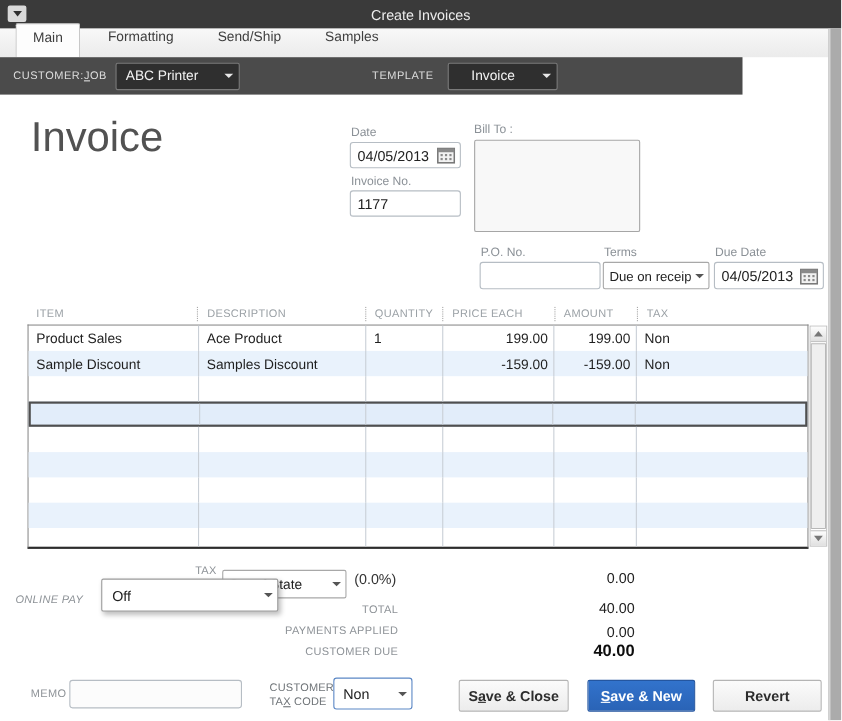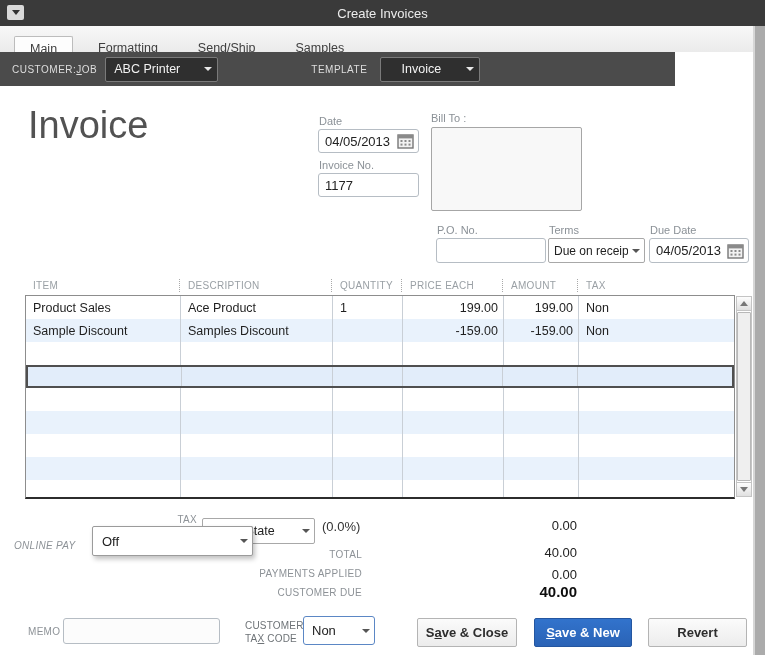--- a/index.html
+++ b/index.html
@@ -14,29 +14,29 @@
   .window{position:relative;width:765px;height:655px;background:#fff;overflow:hidden;}
 
   
   .titlebar{position:absolute;left:0;top:0;width:765px;height:26px;background:var(--titlebar-bg,#3a3a3a);display:flex;align-items:center;justify-content:center;}
   .titlebar .title{color:#ececec;font-size:13px;}
   .collapse-btn{position:absolute;left:7px;top:5px;width:17px;height:15px;background:#d9d9d9;border-radius:2px;display:flex;align-items:center;justify-content:center;}
   .tri-dn-dark{width:0;height:0;border-left:4px solid transparent;border-right:4px solid transparent;border-top:5px solid #2f2f2f;}
 
   
   .tabbar{position:absolute;left:0;top:26px;width:765px;height:26px;background:linear-gradient(#f8f8f8,#ebebeb);display:flex;align-items:flex-end;padding-left:14px;}
-  .tab{height:16px;line-height:24px;padding:0 15px;font-size:12.5px;color:#3f3f3f;cursor:default;}
+  .tab{height:31px;line-height:24px;padding:0 15px;font-size:12.5px;color:#3f3f3f;cursor:default;}
   .tab+.tab{margin-left:10px;}
   .tab.active{background:#fdfdfd;border:1px solid #bcbcbc;border-bottom:none;border-radius:2px 2px 0 0;}
 
   
   .custbar{position:absolute;left:0;top:52px;width:675px;height:34px;background:var(--toolbar-bg,#4b4b4b);display:flex;align-items:center;}
   .custbar .blabel{font-size:10px;color:#dedede;letter-spacing:.5px;}
   .lbl-customer{margin-left:12px;}
-  .lbl-template{margin-left:93px;}
+  .lbl-template{margin-left:120px;}
   .dd-dark{display:flex;align-items:center;height:25px;background:#2f2f2f;border:1px solid #7a7a7a;border-radius:2px;color:#f2f2f2;font-size:12.5px;}
   .dd-dark .txt{flex:1;padding:0 8px;white-space:nowrap;}
   .dd-dark .txt.center{text-align:center;}
   .dd-dark .arr{width:18px;display:flex;justify-content:center;}
   .tri-dn-light{width:0;height:0;border-left:4px solid transparent;border-right:4px solid transparent;border-top:4px solid #e8e8e8;}
   .dd-customer{width:113px;margin-left:8px;}
   .dd-template{width:100px;margin-left:13px;}
 
   
   .heading{position:absolute;left:28px;top:104px;font-size:38px;color:#525252;}
@@ -44,21 +44,21 @@
   .field{position:absolute;height:24px;border:1px solid #b6bdc4;border-radius:3px;background:#fff;display:flex;align-items:center;}
   .field input{border:none;outline:none;flex:1;min-width:0;font-size:13px;color:#222;padding:0 6px;background:transparent;}
   .cal-icon{width:17px;height:16px;margin-right:4px;flex:none;}
   .billto-box{position:absolute;left:431px;top:127px;width:151px;height:84px;background:#f8f8f8;border:1px solid #a6a6a6;border-radius:2px;}
   .combo{position:absolute;border:1px solid #a8a8a8;border-radius:2px;background:#fff;display:flex;align-items:center;font-size:12px;color:#222;}
   .combo .txt{flex:1;padding:0 5px;white-space:nowrap;overflow:hidden;}
   .combo .arr{width:16px;display:flex;justify-content:center;flex:none;}
   .tri-dn{width:0;height:0;border-left:4px solid transparent;border-right:4px solid transparent;border-top:4px solid #555;}
 
   
-  .thead{position:absolute;left:25px;top:279px;width:710px;height:15px;display:flex;}
+  .thead{position:absolute;left:25px;top:279px;width:710px;height:15px;display:flex;justify-content:space-between;}
   .thcell{font-size:10px;color:#9aa0a5;letter-spacing:.3px;padding-left:8px;display:flex;align-items:center;height:13px;}
   .thcell+.thcell{border-left:1px dotted #a9a9a9;}
   .c1{width:154px;}.c2{width:152px;}.c3{width:70px;}.c4{width:101px;}.c5{width:75px;}.c6{width:156px;}
   .grid{position:absolute;left:25px;top:295px;width:710px;border:1px solid #8d8d8d;border-bottom:2px solid #2c2c2c;background:#fff;}
   .trow{display:flex;height:23px;}
   .trow.even{background:var(--row-stripe,#e9f2fc);}
   .trow.partial{height:17px;overflow:hidden;}
   .trow.selected{background:var(--selected-row-bg,#e2edfa);border:2px solid #4f4f4f;}
   .tcell{font-size:12.5px;color:#1f1f1f;display:flex;align-items:center;padding-left:7px;overflow:hidden;white-space:nowrap;}
   .tcell+.tcell{border-left:1px solid #c9cfd6;}

